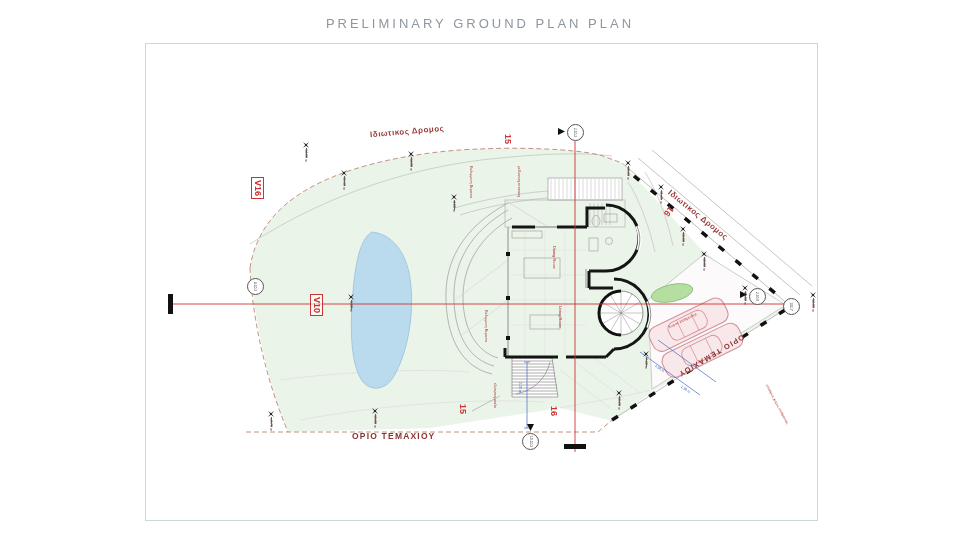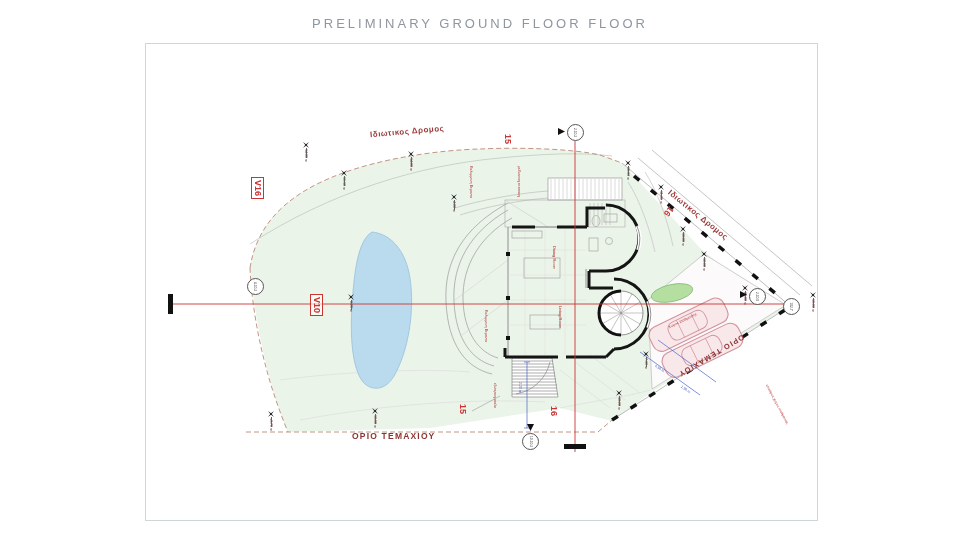--- a/index.html
+++ b/index.html
@@ -29,21 +29,21 @@
     background:#fff;display:flex;align-items:center;justify-content:center;}
   .cm span{font-size:8px;color:#444;transform:rotate(90deg) scale(0.4);white-space:nowrap;}
   .tri{position:absolute;width:7px;height:7px;background:#111;
     clip-path:polygon(0 0,100% 50%,0 100%);}
 </style>
 </head>
 <body>
 
 <div id="stage">
 
-  <div class="title">PRELIMINARY GROUND FLOOR FLOOR</div>
+  <div class="title">PRELIMINARY GROUND PLAN PLAN</div>
 
   <div class="panel"></div>
 
   <svg class="plansvg" viewBox="0 0 960 540">
 
     <g>
       <path d="M250 268 C258 215 300 190 335 176 C380 158 440 150 480 149 C520 147 575 149 600 155 L622 163 L700 248 L756 294 L790 306 L652 392 L612 421 L560 408 L430 428 L288 432 C270 390 256 330 250 268 Z" fill="#ebf4e9" stroke="none"></path>
       <path d="M250 244 C330 192 420 165 500 158 C540 154 580 152 612 156" fill="none" stroke="#b9c4b9" stroke-width="0.7"></path>
       <path d="M300 420 C380 405 470 398 545 402 M280 380 C340 372 420 368 470 372 M560 408 C600 400 630 396 650 390" fill="none" stroke="#dcdcdc" stroke-width="0.7"></path>
       <path d="M560 370 L610 408 M575 362 L625 400 M590 355 L640 393" fill="none" stroke="#d5ddd5" stroke-width="0.6"></path>

